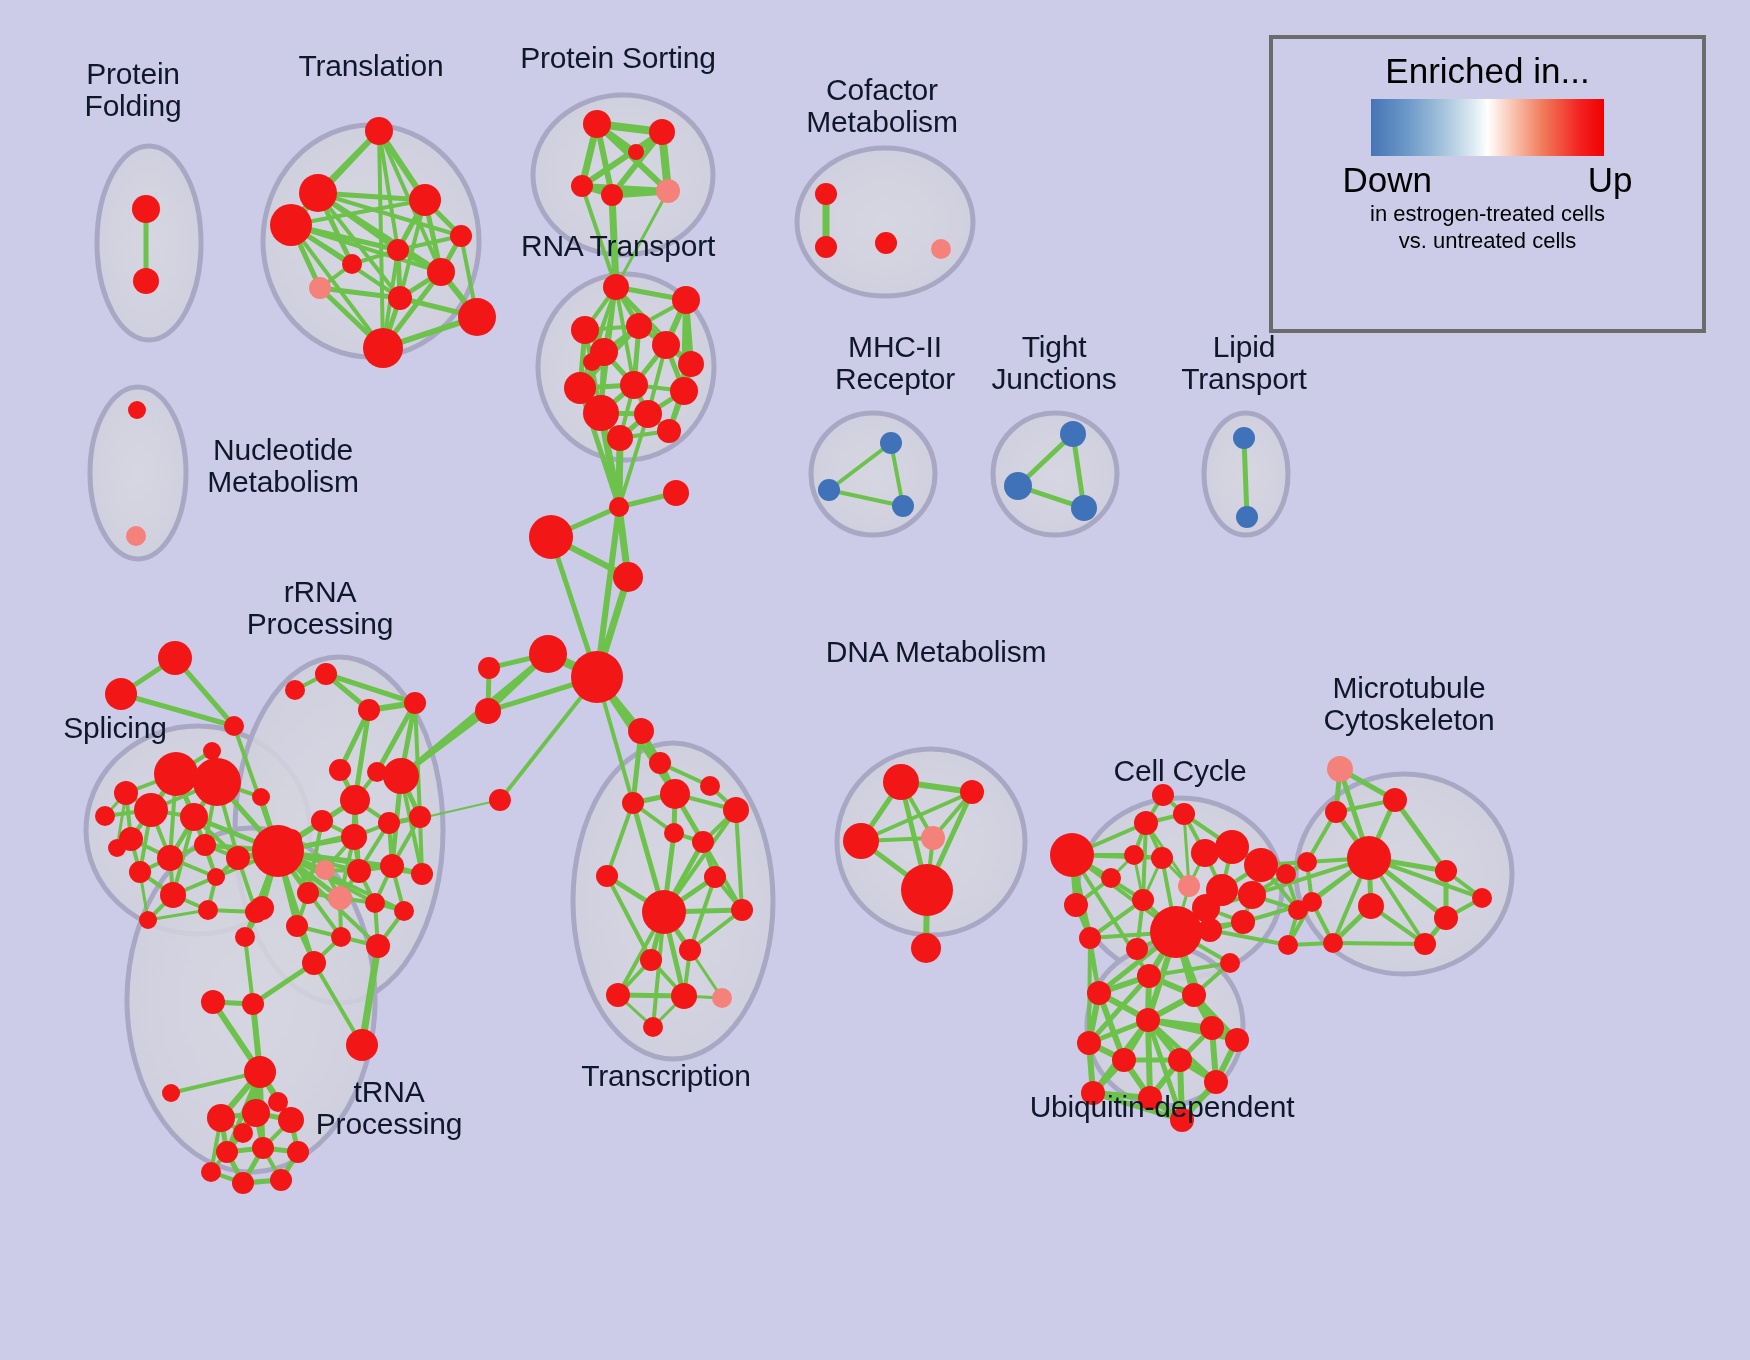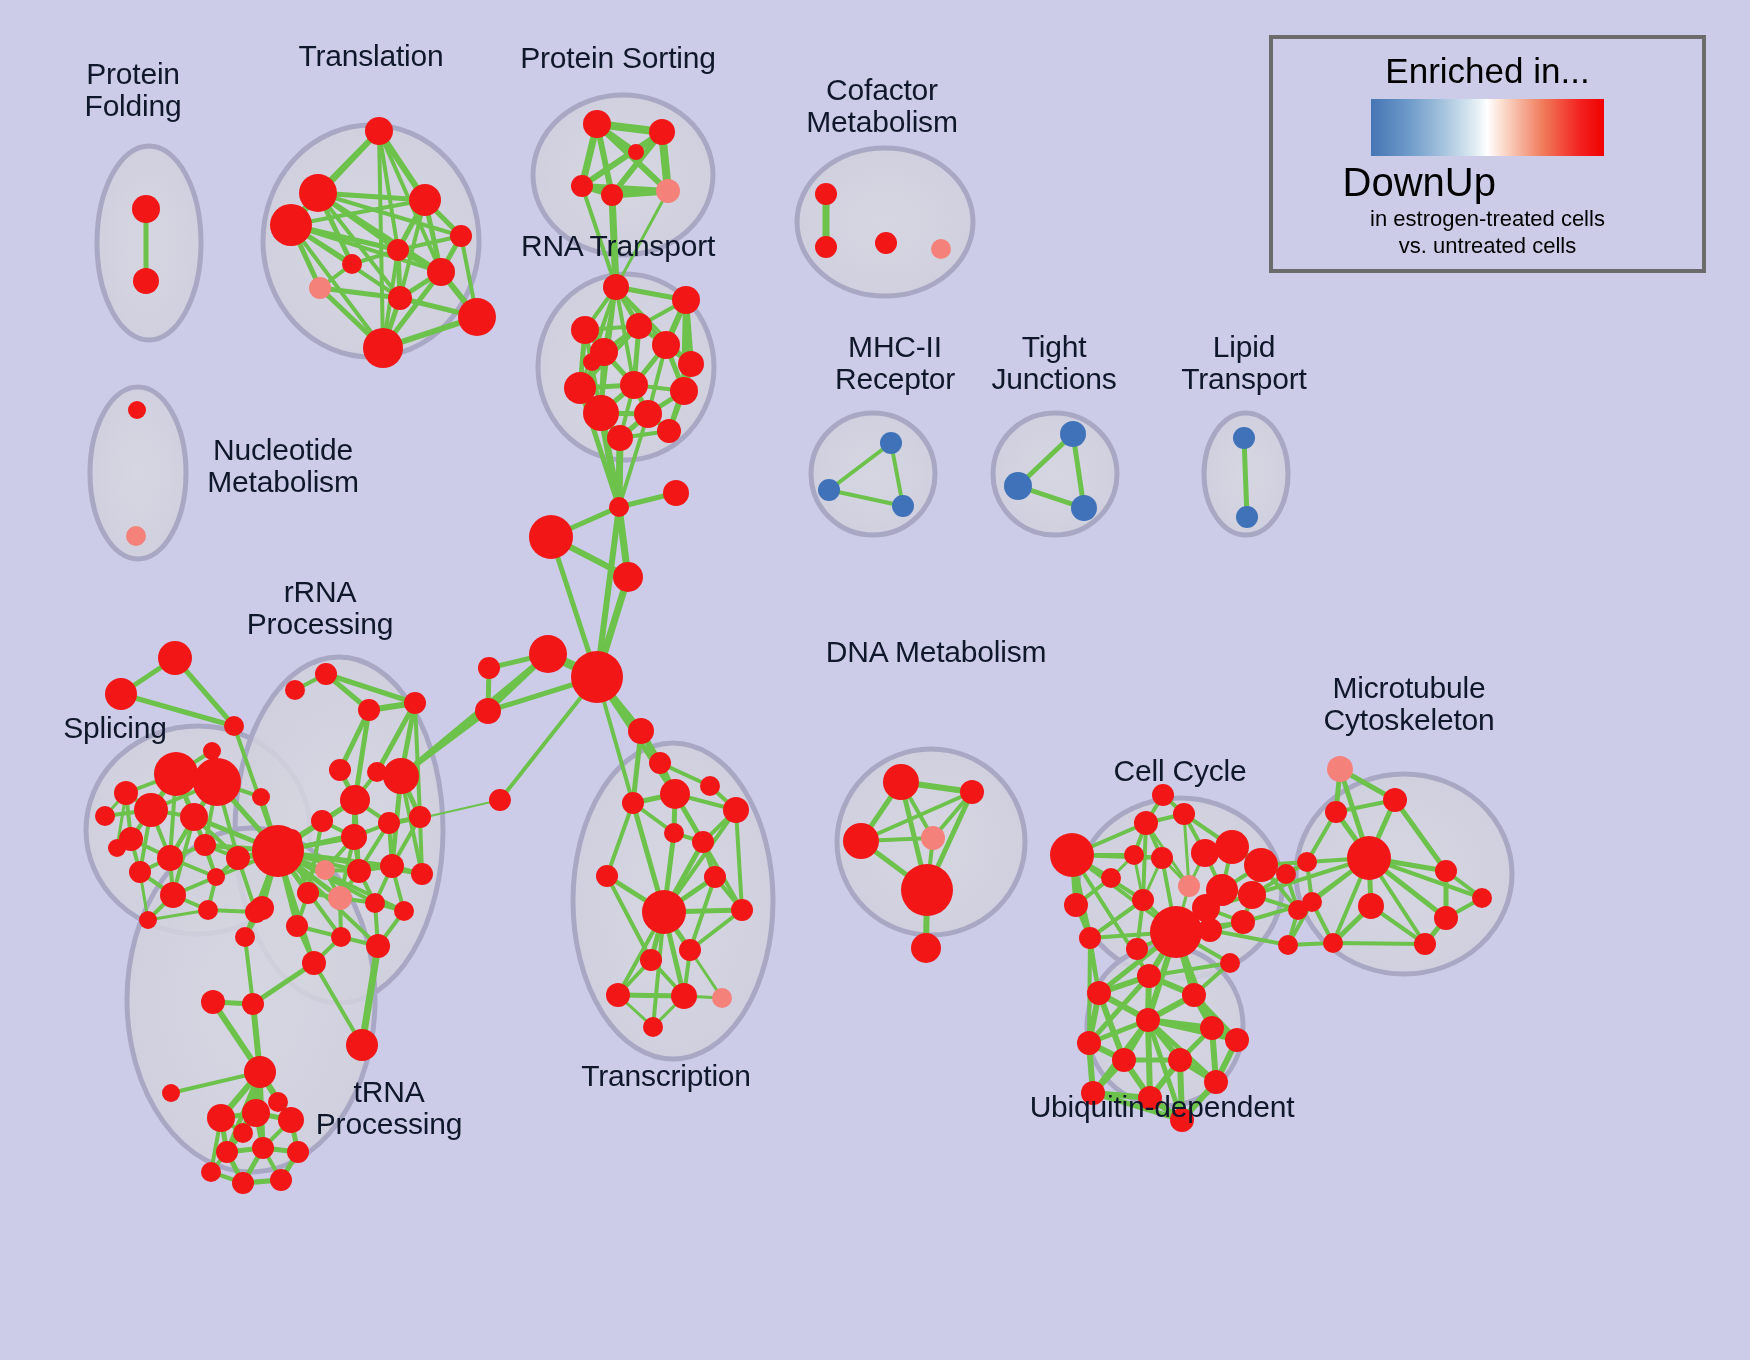--- a/index.html
+++ b/index.html
@@ -20,36 +20,36 @@
     font-weight:400;
     white-space:pre;
     letter-spacing:-0.2px;
     text-align:center;
     transform:translateX(-50%);
     pointer-events:none;
   }
   #legend{
     position:absolute;
     left:1269px;top:35px;
-    width:437px;height:238px;
+    width:437px;height:298px;
     background:#ccccE8;
     border:4px solid #6b6b6b;
     box-sizing:border-box;
     display:flex;flex-direction:column;
     align-items:center;
     padding-top:12px;
   }
   #legend .lg-title{font-size:35px;color:#000;}
   #legend .lg-bar{
     width:233px;height:57px;margin-top:8px;
     background:linear-gradient(to right,#4575b4 0%,#6d9ac9 16%,#a9c6df 32%,#e2eef4 45%,#ffffff 50%,#fbd9ca 57%,#f07a5a 74%,#f32020 90%,#f00000 100%);
   }
   #legend .lg-ends{
-    width:290px;display:flex;justify-content:flex-start;
-    font-size:40px;margin-top:4px;
+    width:290px;display:flex;justify-content:space-between;
+    font-size:35px;margin-top:4px;
   }
   #legend .lg-sub{font-size:22px;margin-top:2px;text-align:center;line-height:1.12;}
 </style>
 </head>
 <body>
 
 <div id="stage">
 
   <svg id="net" viewBox="0 0 1750 1360" preserveAspectRatio="none" xmlns="http://www.w3.org/2000/svg">
     <defs>
@@ -767,21 +767,21 @@
         <circle cx="1093" cy="1093" r="12" fill="#f21616"></circle>
         <circle cx="1150" cy="1098" r="12" fill="#f21616"></circle>
         <circle cx="1216" cy="1082" r="12" fill="#f21616"></circle>
         <circle cx="1182" cy="1120" r="12" fill="#f21616"></circle>
         <circle cx="1230" cy="963" r="10" fill="#f21616"></circle>
       </g>
   </svg>
 
   <div id="labels">
       <div class="clabel" style="left: 133px; top: 58px;"><div>Protein</div><div>Folding</div></div>
-      <div class="clabel" style="left: 371px; top: 40px;"><div>Translation</div></div>
+      <div class="clabel" style="left: 371px; top: 50px;"><div>Translation</div></div>
       <div class="clabel" style="left: 618px; top: 42px;"><div>Protein Sorting</div></div>
       <div class="clabel" style="left: 618px; top: 230px;"><div>RNA Transport</div></div>
       <div class="clabel" style="left: 882px; top: 74px;"><div>Cofactor</div><div>Metabolism</div></div>
       <div class="clabel" style="left: 283px; top: 434px;"><div>Nucleotide</div><div>Metabolism</div></div>
       <div class="clabel" style="left: 871px; top: 331px; margin-left: 24px;"><div>MHC-II</div><div>Receptor</div></div>
       <div class="clabel" style="left: 1054px; top: 331px;"><div>Tight</div><div>Junctions</div></div>
       <div class="clabel" style="left: 1244px; top: 331px;"><div>Lipid</div><div>Transport</div></div>
       <div class="clabel" style="left: 115px; top: 712px;"><div>Splicing</div></div>
       <div class="clabel" style="left: 320px; top: 576px;"><div>rRNA</div><div>Processing</div></div>
       <div class="clabel" style="left: 389px; top: 1076px;"><div>tRNA</div><div>Processing</div></div>

